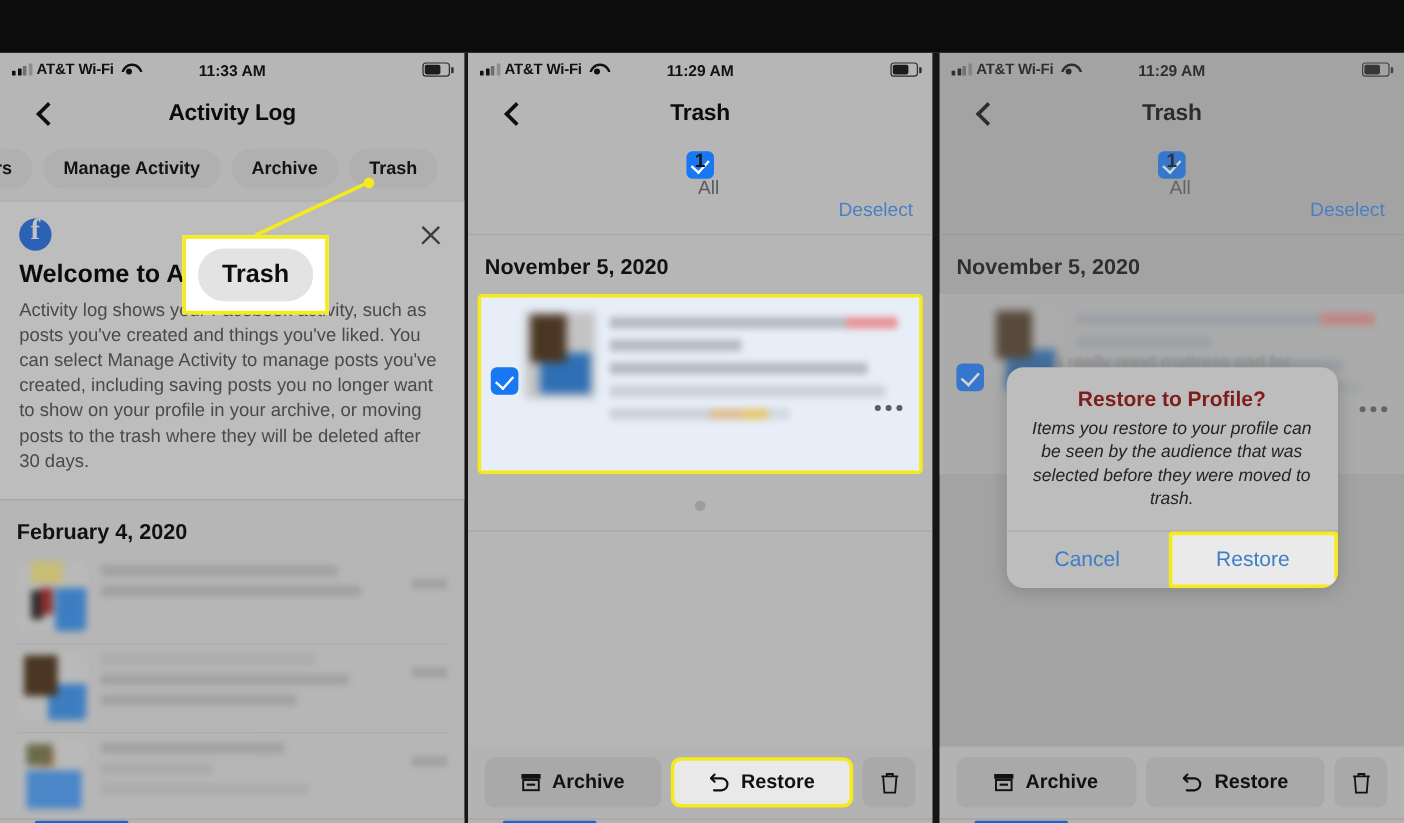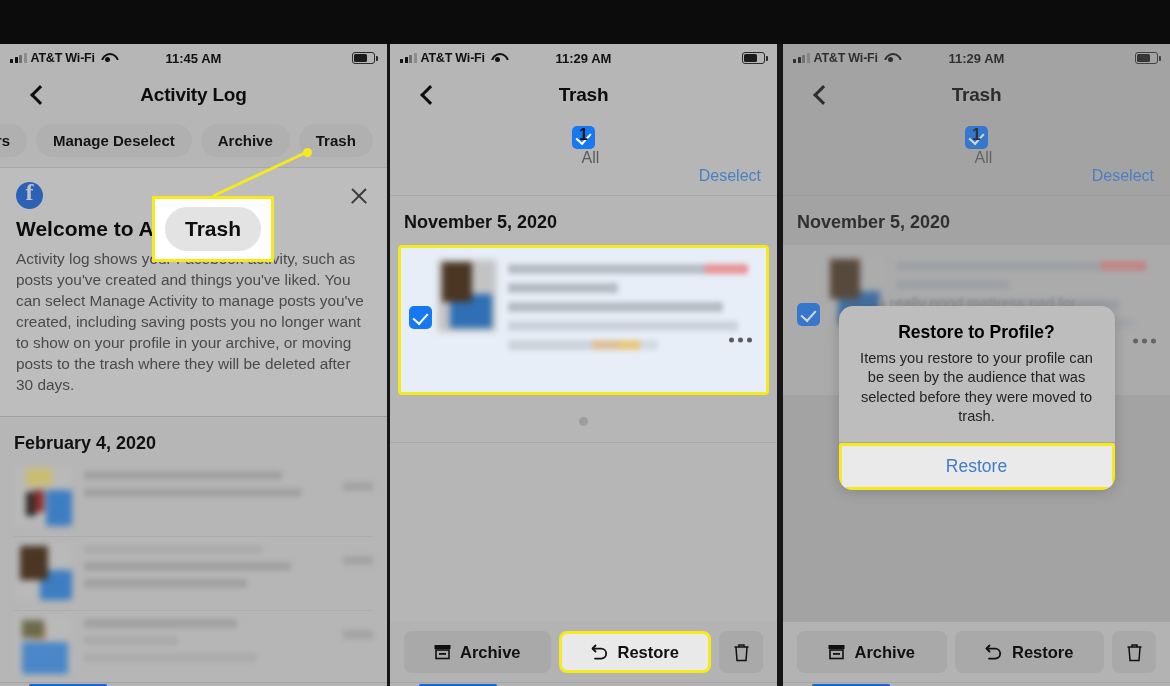--- a/index.html
+++ b/index.html
@@ -146,22 +146,22 @@
           align-items:center; justify-content:center; gap:9px; font-size:16.5px;
           font-weight:700; color:#111; }
   .abtn.hl { background:#e9e9e9; border:3px solid #f5ea1b; }
   .abtn.sq { flex:0 0 44px; }
 
   
   .dim { position:absolute; inset:0; background:rgba(120,120,120,.30); }
   .dialog { position:absolute; left:50%; top:262px; transform:translateX(-50%);
             width:276px; background:#bdbdbd; border-radius:14px; overflow:hidden;
             box-shadow:0 2px 14px rgba(0,0,0,.18); }
-  .dlg-title { font-size:17.5px; font-weight:700; color:#000000; text-align:center; padding:16px 16px 6px; }
-  .dlg-body { font-size:14.6px; line-height:1.32; color:#242424; text-align:center; padding:0 18px 16px; }
+  .dlg-title { font-size:17.5px; font-weight:700; color:#7f1d1d; text-align:center; padding:16px 16px 6px; }
+  .dlg-body { font-size:14.6px; line-height:1.32; color:#242424; text-align:center; padding:0 18px 16px;font-style:italic; }
   .dlg-actions { display:flex; border-top:1px solid #a7a7a7; }
   .dlg-btn { flex:1; text-align:center; padding:13px 0; font-size:17.5px; color:#3f7ec6; }
   .dlg-btn + .dlg-btn { border-left:1px solid #a7a7a7; }
   .dlg-btn.hl { background:#eaeaea; border:3px solid #f5ea1b; border-radius:3px; padding:10px 0; }
   .ghosttext { position:absolute; left:0; right:0; top:250px; text-align:center;
                font-size:15px; color:#9b9b9b; filter:blur(1.3px); }
 
   
   .callout { position:absolute; left:152px; top:152px; width:122px; height:66px;
              background:#fff; border:3px solid #f5ea1b; display:flex; align-items:center;
@@ -185,36 +185,36 @@
       <div class="sb-left">
         <span class="bars">
             <i></i>
             <i></i>
             <i></i>
             <i></i>
           </span>
         <span class="carrier">AT&amp;T Wi-Fi</span>
         <span class="wifi"></span>
       </div>
-      <div class="sb-time">11:45 AM</div>
+      <div class="sb-time">11:33 AM</div>
       <div class="sb-right">
         <span class="batt">
             <i></i>
           </span>
       </div>
     </div>
 
     <div class="navbar">
       <div class="backchev"></div>
       <div class="nav-title">Activity Log</div>
     </div>
 
     <div class="chips">
       <div class="chip">Filters</div>
-      <div class="chip">Manage Deselect</div>
+      <div class="chip">Manage Activity</div>
       <div class="chip">Archive</div>
       <div class="chip">Trash</div>
     </div>
 
     <div class="welcome">
       <span class="fblogo"></span>
       <div class="welcome-x"></div>
       <div class="welcome-title">Welcome to Ac</div>
       <div class="welcome-body">Activity log shows your Facebook activity, such as posts you've created and things you've liked. You can select Manage Activity to manage posts you've created, including saving posts you no longer want to show on your profile in your archive, or moving posts to the trash where they will be deleted after 30 days.</div>
     </div>
@@ -482,20 +482,21 @@
     </div>
 
     <div class="ghosttext">a really good mattress pad for</div>
 
     <div class="dim"></div>
 
     <div class="dialog">
       <div class="dlg-title">Restore to Profile?</div>
       <div class="dlg-body">Items you restore to your profile can be seen by the audience that was selected before they were moved to trash.</div>
       <div class="dlg-actions">
+        <div class="dlg-btn">Cancel</div>
         <div class="dlg-btn hl">Restore</div>
       </div>
     </div>
 
     <div class="actionbar" style="z-index:5;">
       <div class="abtn">
         <svg width="17" height="16" viewBox="0 0 17 16">
           <rect x="0.5" y="1" width="16" height="4" fill="#111"></rect>
           <rect x="2" y="6" width="13" height="8.5" fill="none" stroke="#111" stroke-width="1.6"></rect>
           <rect x="5" y="9" width="7" height="1.8" fill="#111"></rect>

